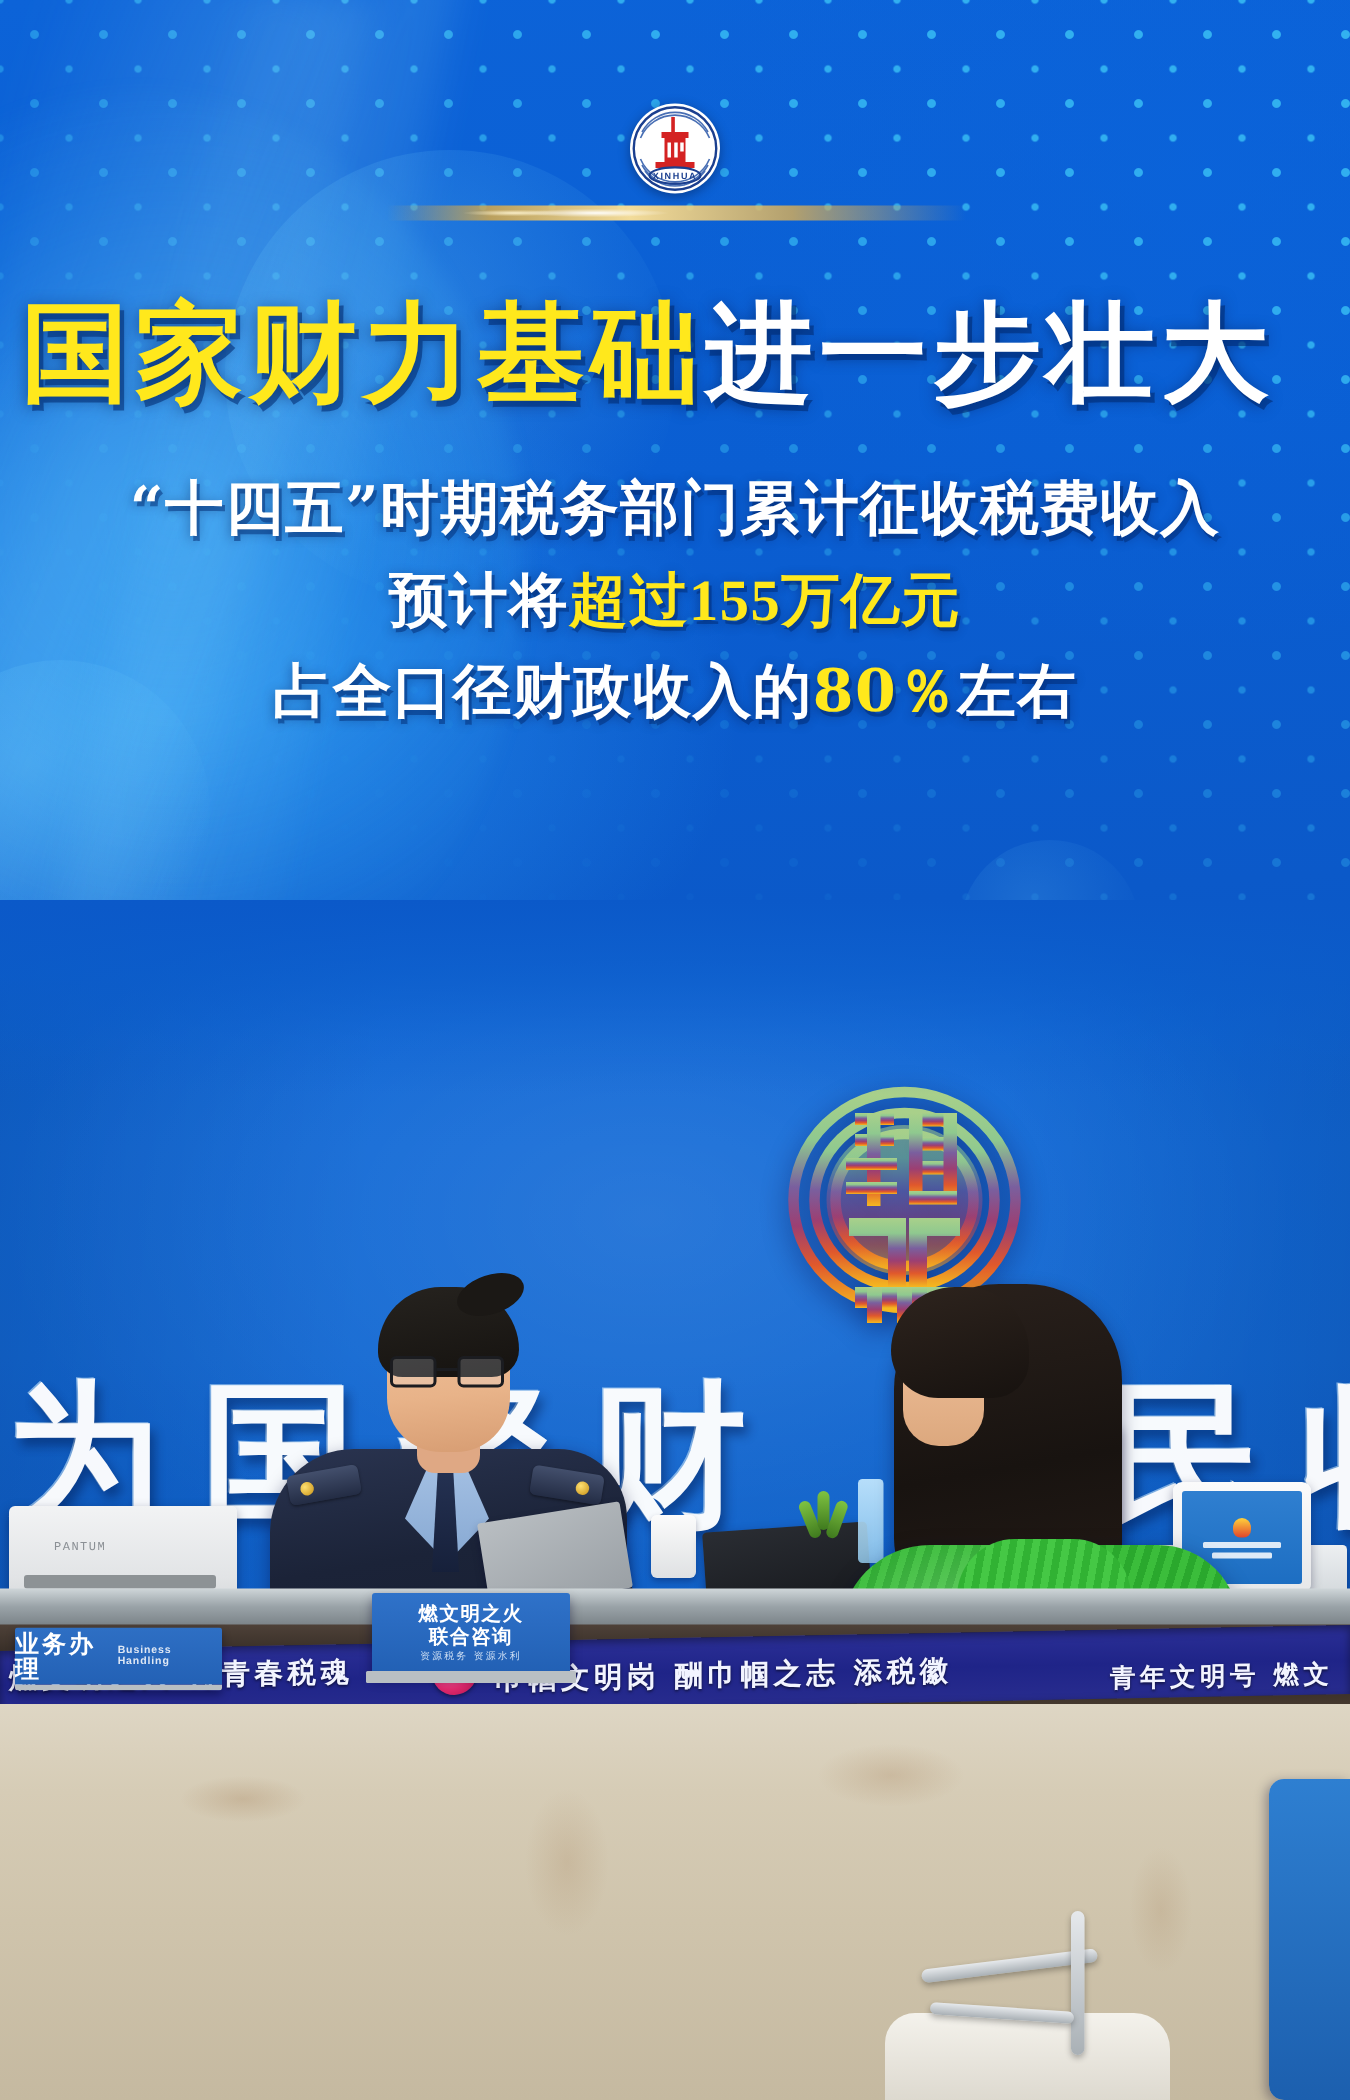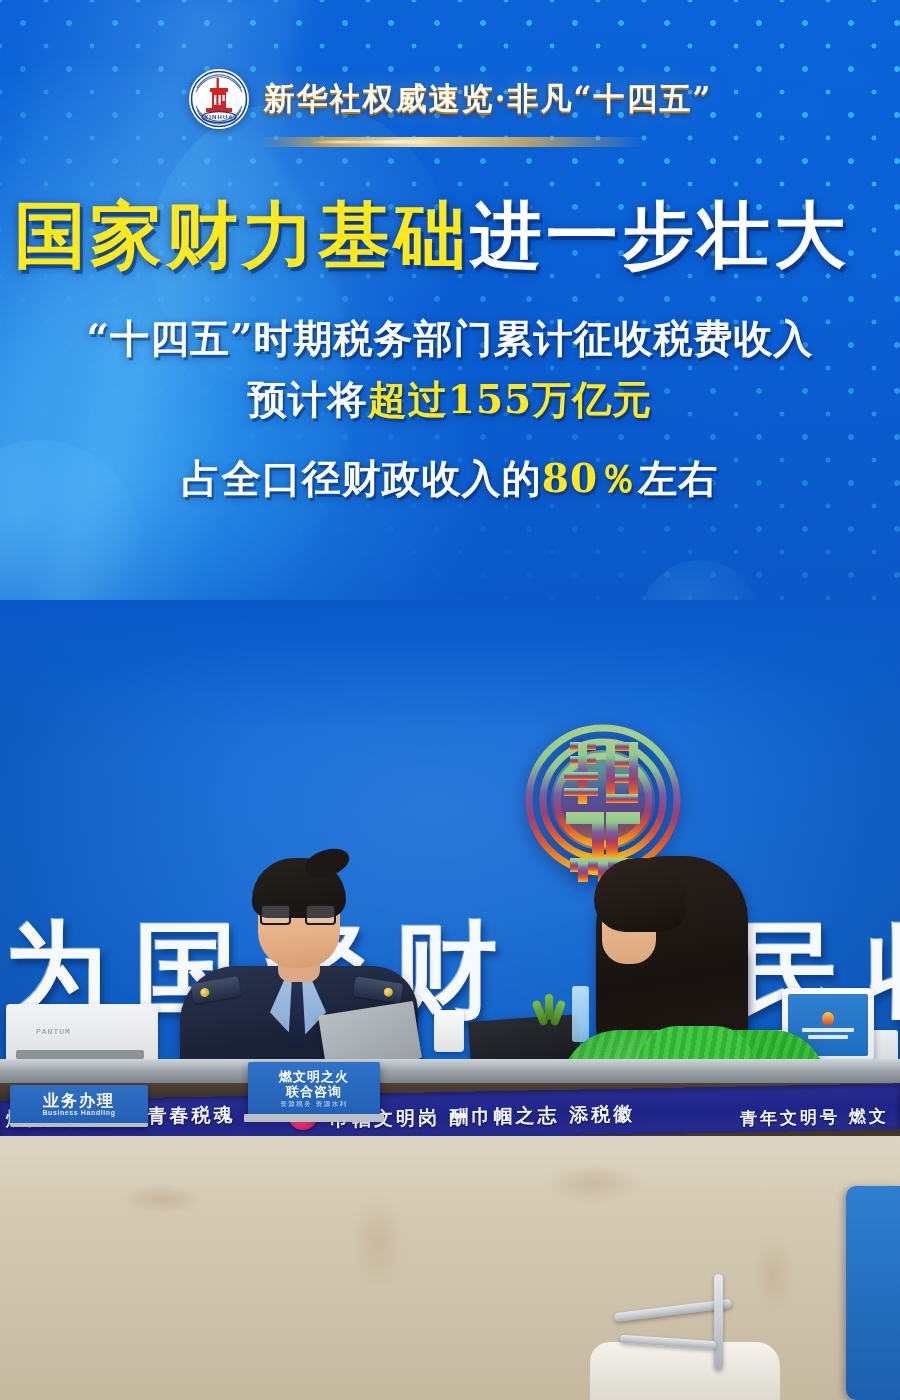--- a/index.html
+++ b/index.html
@@ -73,21 +73,21 @@
 
   
   .sub{
     position:absolute;left:0;width:900px;text-align:center;white-space:nowrap;
     font-size:39px;font-weight:700;letter-spacing:1px;
     font-family:"DejaVu Serif","Liberation Serif",serif;
   }
   .sub span{text-shadow:2px 3px 0 rgba(0,40,110,.48), 0 2px 8px rgba(0,20,70,.45);}
   .sub .w{color:#ffffff;}
   .sub .y{color:#ffe81c;}
-  .l1{top:312px;} .l2{top:373px;} .l3{top:452px;} .l4{top:495px;} .l5{top:556px;}
+  .l1{top:312px;} .l2{top:373px;font-family:Liberation Serif, serif;} .l3{top:434px;} .l4{top:495px;} .l5{top:556px;}
 
   
   .photo{
     position:absolute;left:0;top:600px;width:900px;height:800px;overflow:hidden;
     background:linear-gradient(180deg,#0b5ccb 0%,#0d63d2 10%,#0f68d6 28%,#1169d4 46%,#1163cc 60%,#0f5cc0 74%,#0d55b6 100%);
   }
   .photo::before{ 
     content:"";position:absolute;left:0;top:0;width:900px;height:130px;z-index:9;
     background:linear-gradient(180deg, rgba(11,89,201,1) 0%, rgba(11,92,203,.72) 38%, rgba(12,96,208,.26) 72%, rgba(12,99,210,0) 100%);
   }
@@ -138,21 +138,21 @@
       radial-gradient(ellipse 30px 60px at 86% 52%, rgba(150,105,60,.14), rgba(0,0,0,0) 70%);}
 
   
   .printer{position:absolute;left:6px;top:404px;width:152px;height:86px;border-radius:4px;
     background:linear-gradient(180deg,#f2f3f4 0%,#e2e4e6 55%,#c9ccce 100%);
     box-shadow:0 3px 7px rgba(0,0,40,.35);}
   .printer-slot{position:absolute;left:10px;top:46px;width:128px;height:9px;border-radius:2px;background:#8d9295;}
   .printer-brand{position:absolute;left:30px;top:23px;font-size:8px;letter-spacing:1px;color:#8b9095;font-family:Liberation Mono, monospace;}
   .sign-biz{position:absolute;left:10px;top:485px;width:138px;height:42px;border-radius:2px;
     background:linear-gradient(180deg,#2e6fc4 0%,#2361b5 100%);
-    box-shadow:0 3px 6px rgba(0,0,40,.4);display:flex;flex-direction:column;align-items:center;justify-content:center;
+    box-shadow:0 3px 6px rgba(0,0,40,.4);display:flex;flex-direction:row;align-items:center;justify-content:center;
     border-bottom:4px solid #b9bfc3;}
   .sign-biz .cn{font-size:16px;font-weight:700;color:#fff;letter-spacing:2px;font-family:"DejaVu Sans","Liberation Sans",sans-serif;line-height:17px;}
   .sign-biz .en{font-size:7px;font-weight:700;color:#dfe8f5;letter-spacing:.6px;font-family:"Liberation Sans",sans-serif;}
 
   .sign-water{position:absolute;left:248px;top:462px;width:132px;height:54px;border-radius:2px;
     background:linear-gradient(180deg,#2f72c9 0%,#2260b4 100%);box-shadow:0 4px 8px rgba(0,0,40,.45);
     display:flex;flex-direction:column;align-items:center;justify-content:center;gap:1px;}
   .sign-water .r1,.sign-water .r2{font-size:13px;font-weight:700;color:#fff;letter-spacing:1px;
     font-family:"DejaVu Sans","Liberation Sans",sans-serif;line-height:14px;}
   .sign-water .r3{font-size:6.5px;color:#cfe0f4;letter-spacing:1.5px;font-family:"DejaVu Sans","Liberation Sans",sans-serif;}
@@ -270,21 +270,20 @@
         <path d="M22 20 h18 v4 h-18 z" fill="#d42222"></path>
         <path d="M24 24 h14 v16 h-14 z" fill="#d42222"></path>
         <rect x="26" y="27" width="2.3" height="10" fill="#ffffff"></rect>
         <rect x="30.5" y="27" width="2.3" height="10" fill="#ffffff"></rect>
         <rect x="34.5" y="27" width="2.3" height="6" fill="#ffffff"></rect>
         <path d="M18 40 h26 v4 h-26 z" fill="#d42222"></path>
         <ellipse cx="31" cy="49" rx="17" ry="5.4" fill="none" stroke="#1b3f8f" stroke-width="1.4"></ellipse>
         <text x="31" y="51.3" font-size="6" font-family="Liberation Sans, sans-serif" fill="#1b3f8f" text-anchor="middle" font-weight="bold" letter-spacing="1.1">XINHUA</text>
       </svg>
     </div>
-    <div class="header-title">新华社权威速览·非凡“十四五”</div>
   </div>
   <div class="divider"></div>
 
   <div class="main-title">
     <span class="y">国家财力基础</span><span class="w">进一步壮大</span>
   </div>
 
   <div class="sub l1">
     <span class="w">“十四五”时期税务部门累计征收税费收入</span>
   </div>

